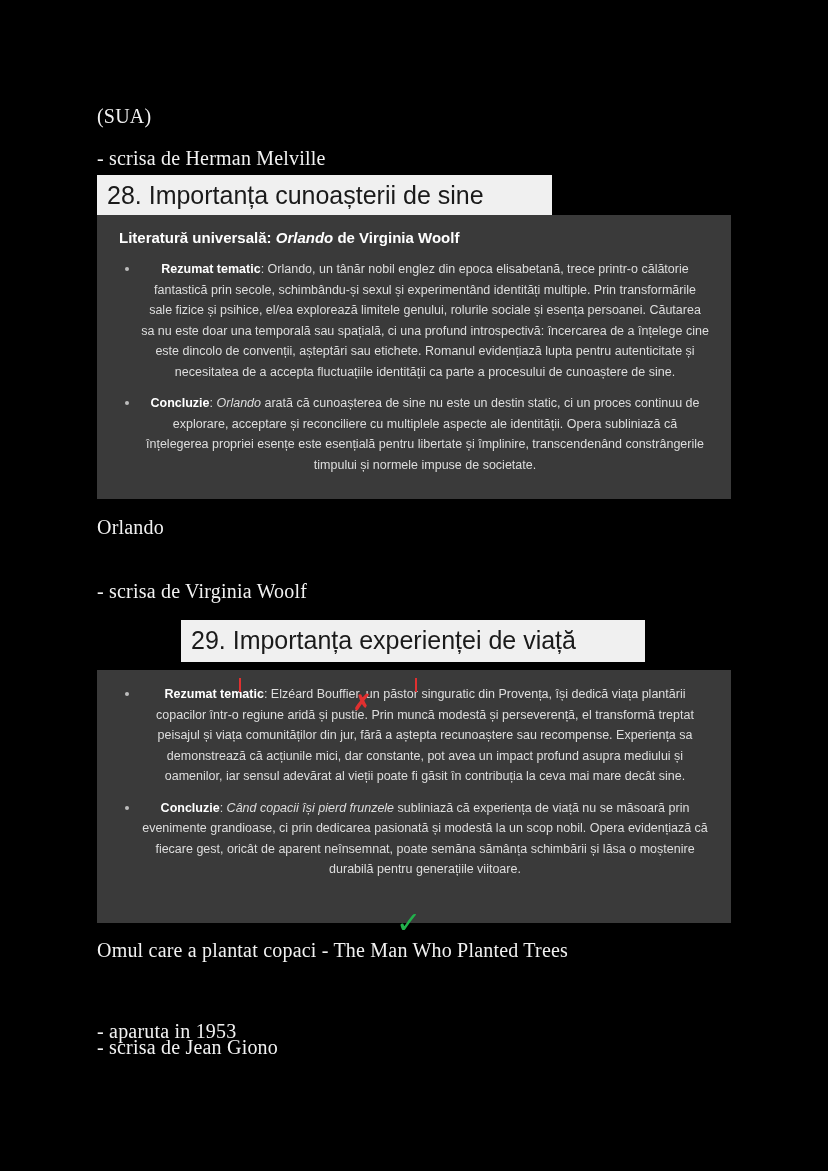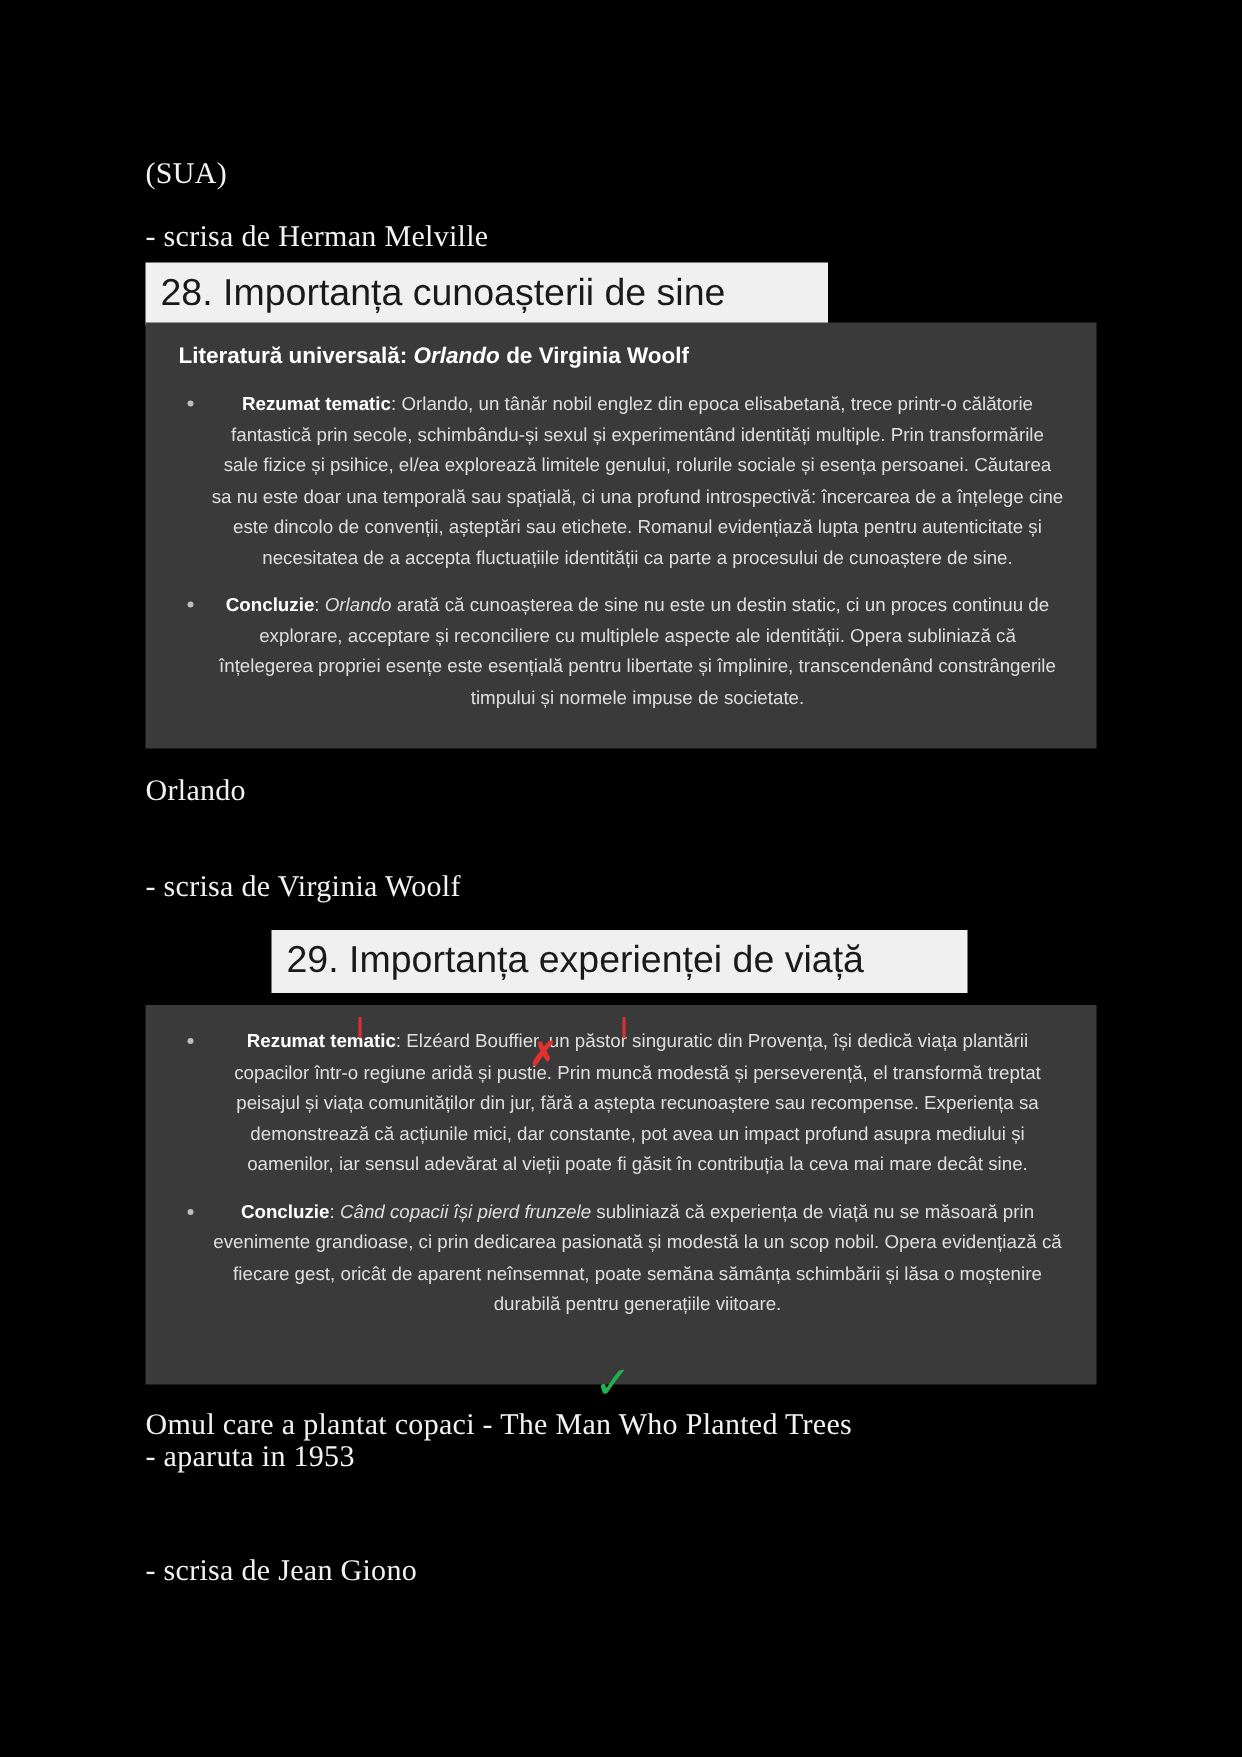--- a/index.html
+++ b/index.html
@@ -164,16 +164,16 @@
   </div>
 
   <div class="red-bar" style="left:239px; top:678px; height:14px;"></div>
   <div class="red-bar" style="left:415px; top:678px; height:14px;"></div>
 
   <div class="annot-x" style="left:353px; top:692px;">✗</div>
 
   <div class="annot-check" style="left:396px; top:908px;">✓</div>
 
   <div class="note" style="left:97px; top:935px; width:600px;">Omul care a plantat copaci - The Man Who Planted Trees</div>
-  <div class="note" style="left:97px; top:956px;">- aparuta in 1953</div>
+  <div class="note" style="left:97px; top:1016px;">- aparuta in 1953</div>
   <div class="note" style="left:97px; top:1032px;">- scrisa de Jean Giono</div>
 
 </div>
 
 </body></html>

